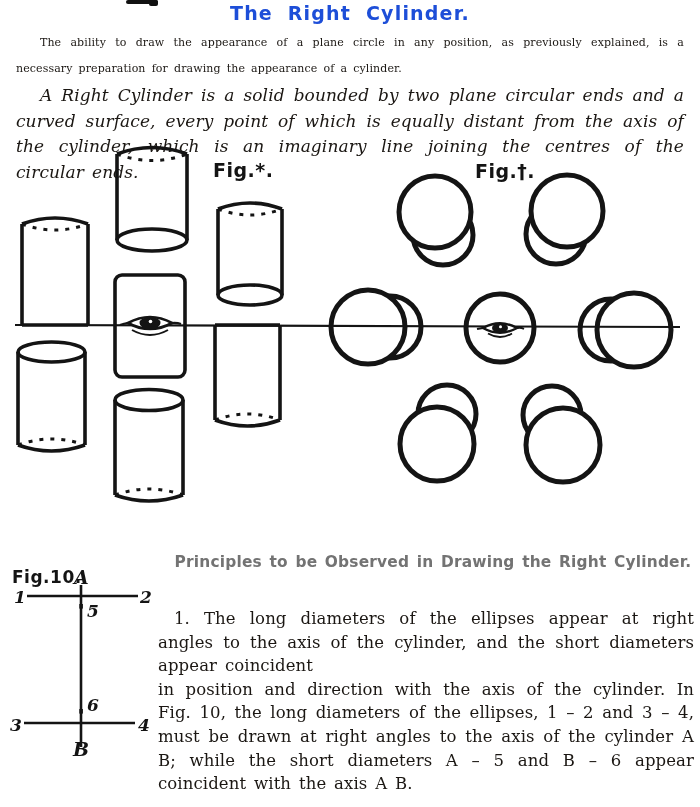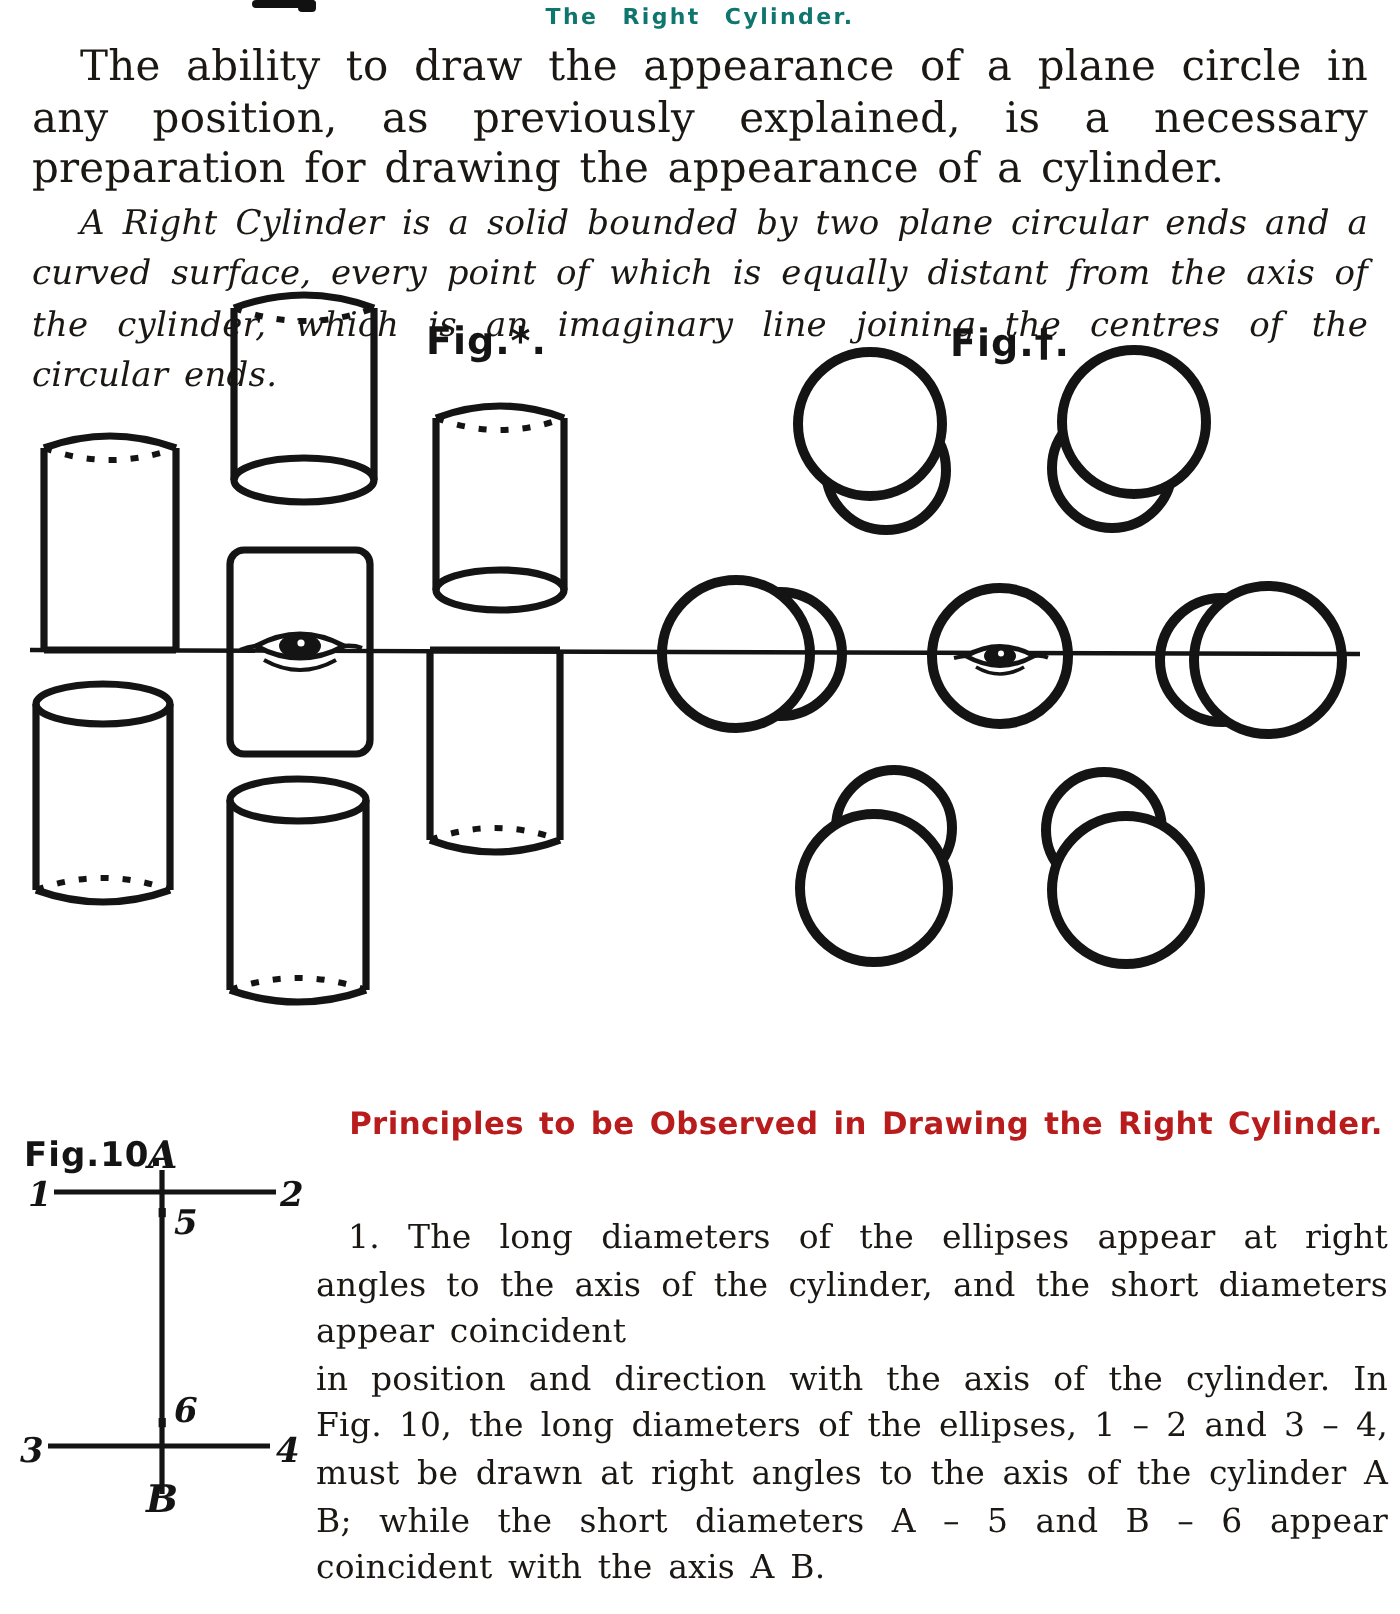--- a/index.html
+++ b/index.html
@@ -3,34 +3,34 @@
 <meta charset="utf-8">
 <style>
   html,body{margin:0;padding:0;width:700px;height:807px;background:#ffffff;overflow:hidden;
     font-family:"DejaVu Serif","Liberation Serif",serif;color:#1b1713;}
   .page{position:relative;width:700px;height:807px;background:#fff;}
   
   .artifact{position:absolute;background:#111;border-radius:2px;}
   
   .top-text{position:absolute;left:16px;top:0;width:668px;}
   h1.title{margin:2px 0 6px 0;text-align:center;font-family:"DejaVu Sans","Liberation Sans",sans-serif;
-    font-weight:700;font-size:11px;letter-spacing:1.2px;word-spacing:7px;color:#0f766e;}
-  p.body{margin:0;font-size:21px;line-height:25.5px;text-align:justify;text-indent:24px;
+    font-weight:700;font-size:19px;letter-spacing:1.2px;word-spacing:7px;color:#1d4ed8;}
+  p.body{margin:0;font-size:11px;line-height:25.5px;text-align:justify;text-indent:24px;
     word-spacing:2.5px;letter-spacing:0.1px;}
   p.def{font-style:italic;font-size:17px;line-height:25.5px;margin-top:2px;text-indent:24px;}
   
   .mid-text{position:absolute;left:16px;top:507px;width:668px;}
   
   .figs{position:absolute;left:0;top:140px;}
   
   .bottom{position:absolute;left:0;top:547px;width:700px;height:241px;}
   .fig10{position:absolute;left:2px;top:4px;}
   .principles{position:absolute;left:158px;top:0;width:536px;}
   h3.phead{margin:6px 0 5px 14px;text-align:center;font-family:"DejaVu Sans","Liberation Sans",sans-serif;
-    font-weight:700;font-size:15.4px;letter-spacing:0.2px;word-spacing:2px;color:#b91c1c;}
+    font-weight:700;font-size:15.4px;letter-spacing:0.2px;word-spacing:2px;color:#737373;}
   .principles p{margin:0;font-size:16.5px;line-height:23.6px;text-align:justify;
     word-spacing:2.5px;letter-spacing:0.1px;}
   p.pA{text-indent:16px;margin-top:36px;}
   .fig11-float{float:right;width:170px;height:138px;margin:4px 0 2px 10px;}
   
   .ink{stroke:#141414;fill:none;}
   .inkfill{fill:#141414;stroke:none;}
   .whitefill{fill:#ffffff;}
   text.figlabel{font-family:"DejaVu Sans","Liberation Sans",sans-serif;font-weight:700;
     fill:#141414;letter-spacing:0.5px;}

